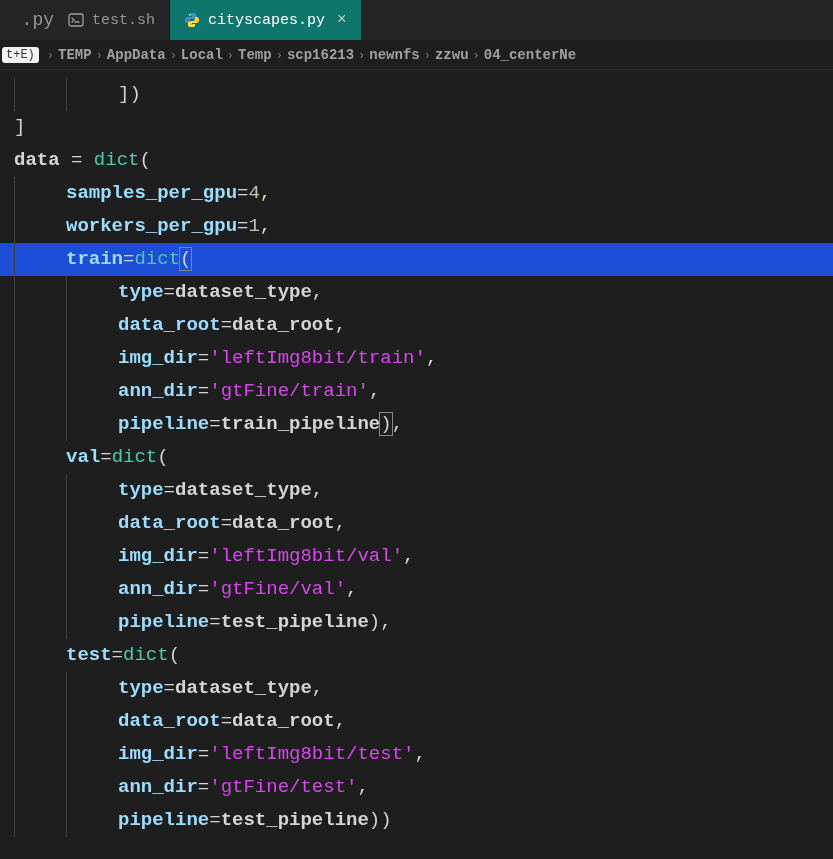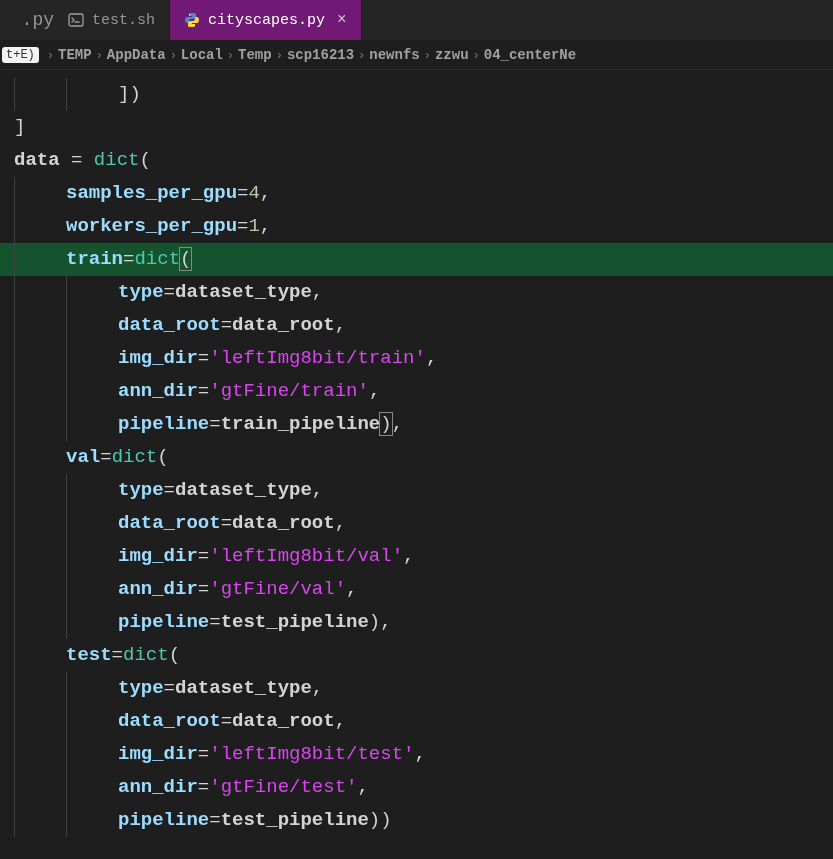--- a/index.html
+++ b/index.html
@@ -23,21 +23,21 @@
     display: flex;
     align-items: center;
     padding: 0 14px;
     color: #969696;
     gap: 8px;
     font-size: 15px;
     border-right: 1px solid #1e1e1e;
     cursor: pointer;
   }
   .tab.active {
-    background: #701a75;
+    background: #0f766e;
     color: #ffffff;
     text-align: right;
   }
   .tab-close {
     font-size: 16px;
     margin-left: 4px;
     color: #c5c5c5;
   }
   .tab .icon { width: 16px; height: 16px; display: inline-flex; align-items: center; justify-content: center; }
   .breadcrumbs {
@@ -73,21 +73,21 @@
   }
   .line { padding-left: 14px; }
   .indent { display:inline-block; width: 52px; height:33px; vertical-align:top; position:relative; }
   .indent::before {
     content:"";
     position:absolute;
     left:0; top:0; bottom:0;
     border-left:1px solid #404040;
   }
   .hl-line {
-    background: #14532d;
+    background: #1d4ed8;
   }
   .tok-plain { color: #d4d4d4; font-weight: bold; }
   .tok-func { color: #4ec9b0; }
   .tok-param { color: #9cdcfe; font-weight: bold; }
   .tok-num { color: #b5cea8; }
   .tok-str { color: #d946ef; }
   .tok-punc { color: #d4d4d4; }
   .tok-op { color: #d4d4d4; }
   .bracket-match {
     border: 1px solid #888;

